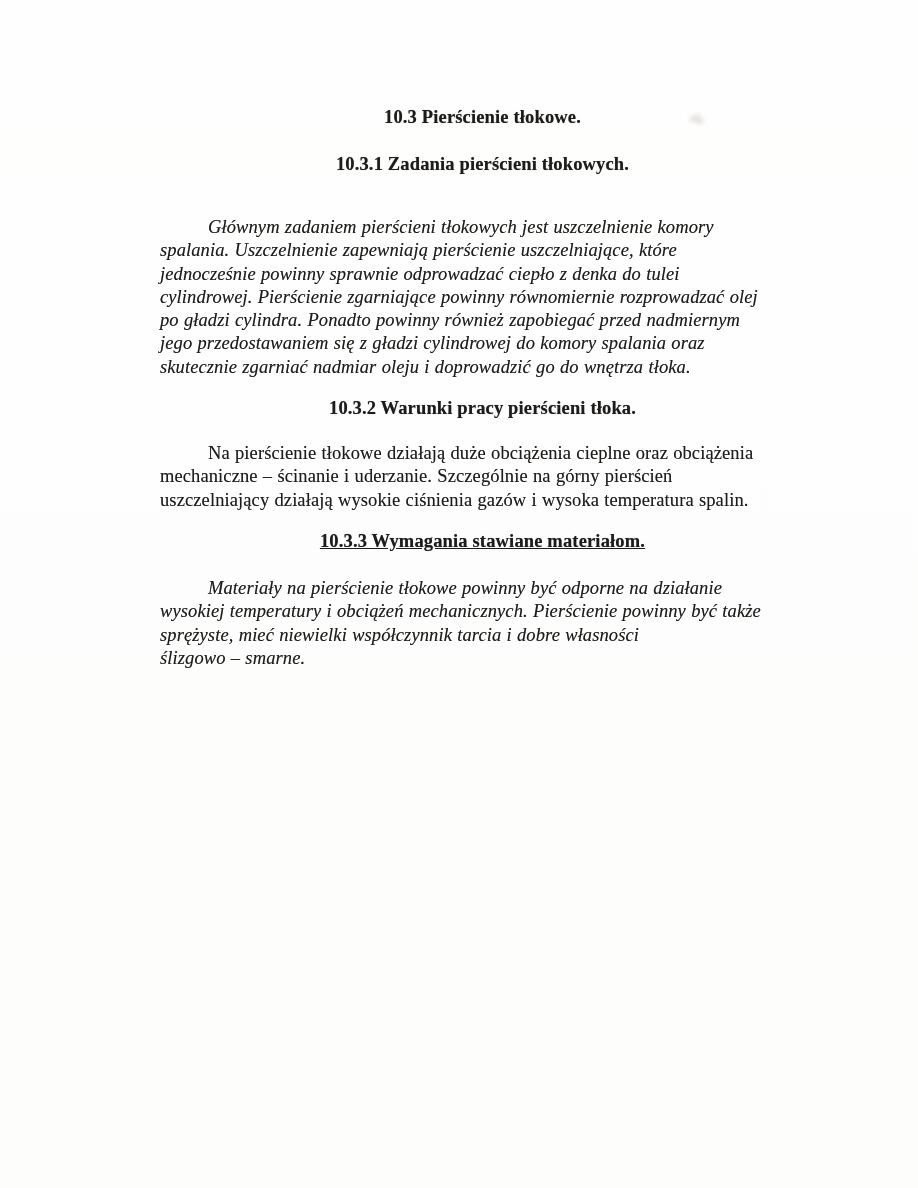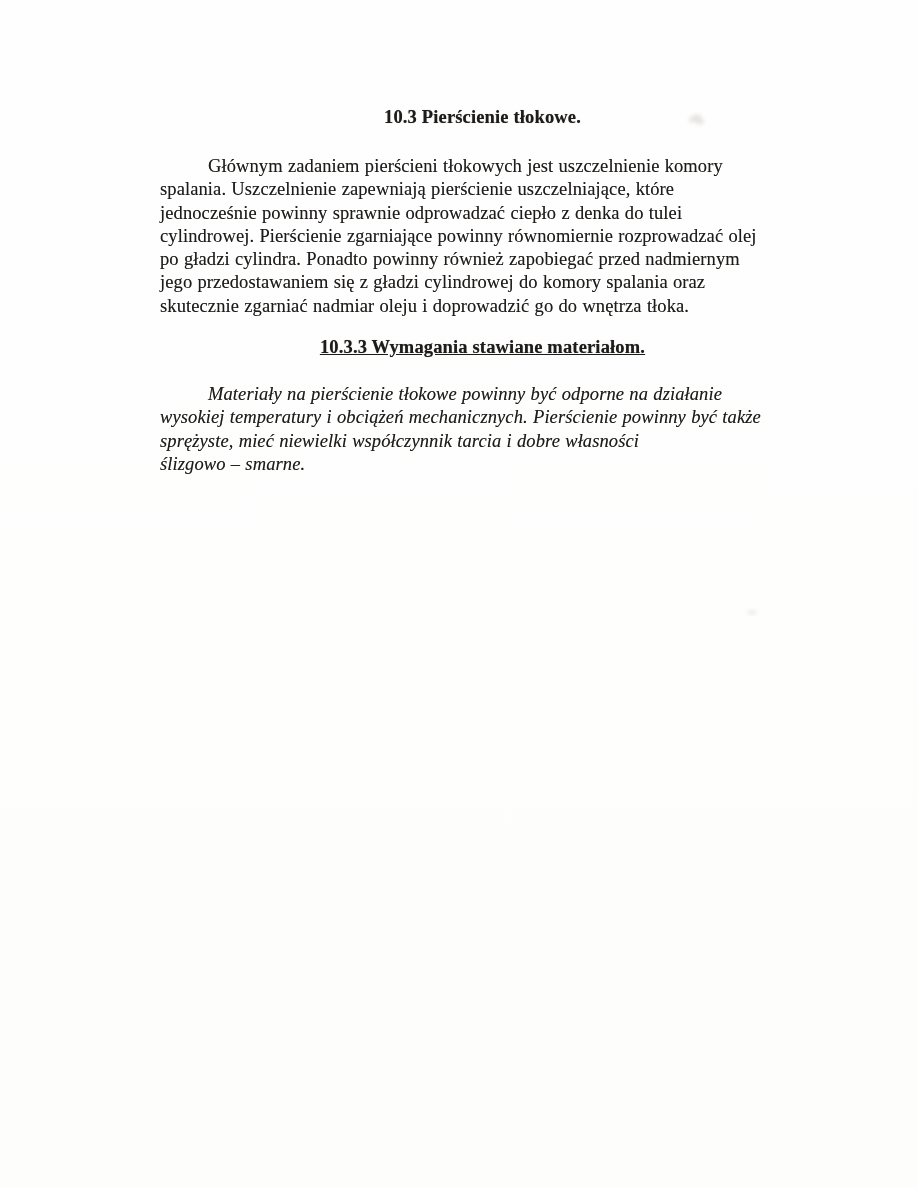--- a/index.html
+++ b/index.html
@@ -39,21 +39,21 @@
     font-size: 18.5px;
     line-height: 23.3px;
     margin: 0;
     white-space: pre-line;
     text-indent: 48px;
     letter-spacing: 0.1px;
     word-spacing: 0.5px;
     text-shadow: 0 0 0.6px rgba(20, 18, 16, 0.45);
   }
   #heading-2 { margin-top: 24px; }
-  #paragraph-1 { margin-top: 26px; }
+  #paragraph-1 { margin-top: 40px; font-style: italic; }
   #heading-3 { margin-top: 18px; }
   #paragraph-2 { margin-top: 22px; }
   #heading-4 { margin-top: 18px; text-decoration: underline; }
   #paragraph-3 { margin-top: 24px; font-style: italic; }
 
   .smudge {
     position: absolute;
     pointer-events: none;
     filter: blur(1px);
   }
@@ -76,30 +76,35 @@
   }
 </style>
 </head>
 <body>
 
 <div class="page">
   <div class="column">
 
     <div class="doc-heading" id="heading-1">10.3 Pierścienie tłokowe.</div>
 
+    <div class="doc-heading" id="heading-2">10.3.1 Zadania pierścieni tłokowych.</div>
 
     <div class="doc-para" id="paragraph-1">Głównym zadaniem pierścieni tłokowych jest uszczelnienie komory
 spalania. Uszczelnienie zapewniają pierścienie uszczelniające, które
 jednocześnie powinny sprawnie odprowadzać ciepło z denka do tulei
 cylindrowej. Pierścienie zgarniające powinny równomiernie rozprowadzać olej
 po gładzi cylindra. Ponadto powinny również zapobiegać przed nadmiernym
 jego przedostawaniem się z gładzi cylindrowej do komory spalania oraz
 skutecznie zgarniać nadmiar oleju i doprowadzić go do wnętrza tłoka.</div>
 
+    <div class="doc-heading" id="heading-3">10.3.2 Warunki pracy pierścieni tłoka.</div>
 
+    <div class="doc-para" id="paragraph-2">Na pierścienie tłokowe działają duże obciążenia cieplne oraz obciążenia
+mechaniczne – ścinanie i uderzanie. Szczególnie na górny pierścień
+uszczelniający działają wysokie ciśnienia gazów i wysoka temperatura spalin.</div>
 
     <div class="doc-heading" id="heading-4">10.3.3 Wymagania stawiane materiałom.</div>
 
     <div class="doc-para" id="paragraph-3">Materiały na pierścienie tłokowe powinny być odporne na działanie
 wysokiej temperatury i obciążeń mechanicznych. Pierścienie powinny być także
 sprężyste, mieć niewielki współczynnik tarcia i dobre własności
 ślizgowo – smarne.</div>
 
   </div>
 

